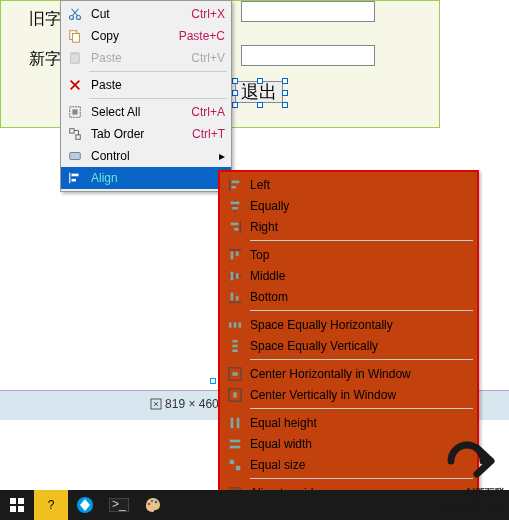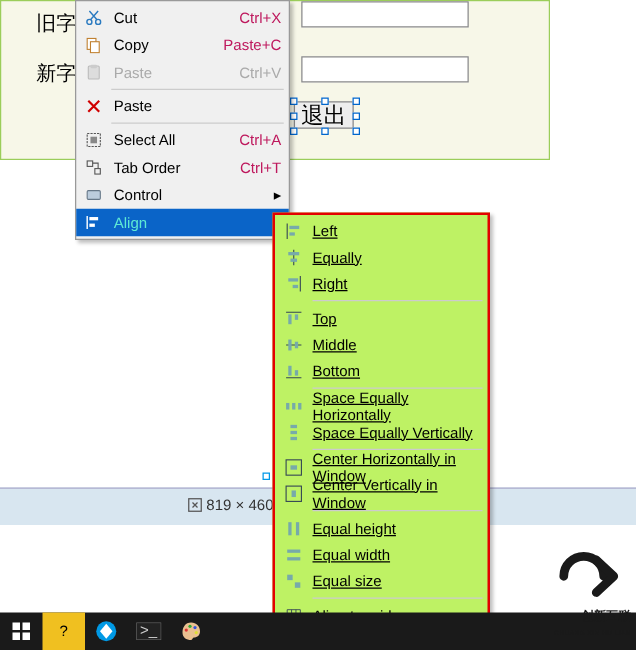--- a/index.html
+++ b/index.html
@@ -16,21 +16,21 @@
   .context-menu { position: absolute; left: 60px; top: 0px; width: 172px; background: #f0f0f0; border: 1px solid #999; box-shadow: 2px 2px 3px rgba(0,0,0,0.25); padding: 2px 0; }
   .menu-row { height: 22px; display: flex; align-items: center; padding: 0 6px 0 4px; position: relative; }
   .menu-row .icon-slot { width: 20px; display: flex; align-items: center; justify-content: center; flex: none; }
   .menu-row .label { flex: 1; padding-left: 6px; }
   .menu-row .shortcut { color: #be185d; padding-left: 4px; }
   .menu-row.disabled .label, .menu-row.disabled .shortcut { color: #aaa; }
   .menu-row.highlight { background: #0a64c8; color: #fff; }
   .menu-row.highlight .label { color: #5eead4; }
   .menu-sep { height: 1px; background: #ccc; margin: 2px 4px 2px 28px; }
   .submenu-arrow { position: absolute; right: 6px; }
-  .submenu { position: absolute; left: 218px; top: 170px; width: 174px; height: 344px; background: #bef264; border: 2px solid #e30000; box-shadow: 2px 2px 3px rgba(0,0,0,0.25); padding: 2px 0; text-decoration: underline; }
+  .submenu { position: absolute; left: 218px; top: 170px; width: 261px; height: 344px; background: #c2410c; border: 2px solid #e30000; box-shadow: 2px 2px 3px rgba(0,0,0,0.25); padding: 2px 0; }
   .submenu .menu-row { height: 21px; }
   .submenu .icon-slot { width: 22px; }
   .submenu .label { padding-left: 4px; }
   .sub-sep { height: 1px; background: #ccc; margin: 3px 4px 3px 30px; }
   .logo { position: absolute; right: 6px; bottom: 34px; width: 62px; height: 50px; display:flex; align-items:center; justify-content:center; }
   svg { display: block; }
   .handle-sq { position:absolute; width:6px; height:6px; background:#fff; border:1px solid #0066cc; }
 </style>
 </head>
 <body>

